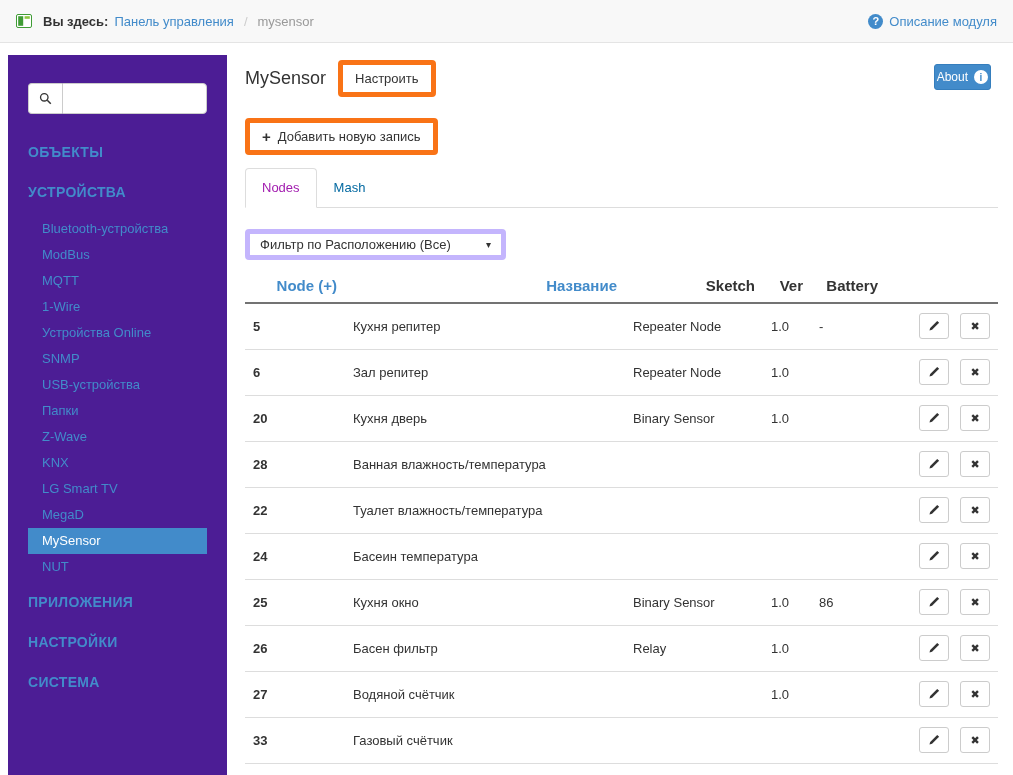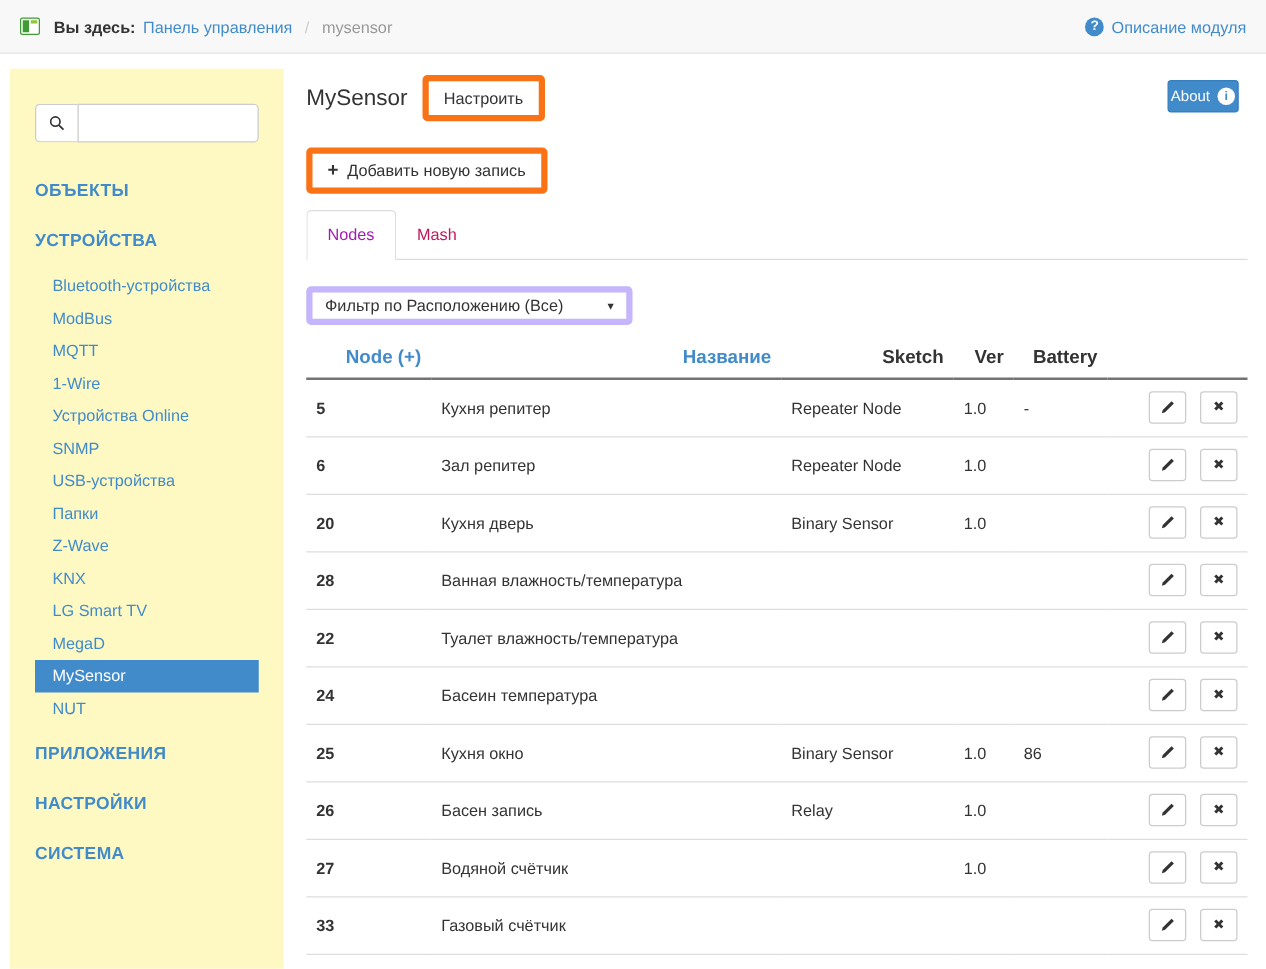--- a/index.html
+++ b/index.html
@@ -26,21 +26,21 @@
   .help-badge {
     width: 15px; height: 15px; border-radius: 50%;
     background: #428bca; color: #fff; font-size: 11px; font-weight: bold;
     display: inline-flex; align-items: center; justify-content: center;
   }
   .home-glyph { width: 16px; height: 16px; margin-right: 5px; display: inline-block; }
 
   
   .sidebar {
     position: absolute; left: 8px; top: 55px; bottom: 0; width: 219px;
-    background: #fef9c3; padding: 28px 20px 0;
+    background: #4c1d95; padding: 28px 20px 0;
     display: flex; flex-direction: column;
   }
   .search-group { display: flex; height: 31px; margin-bottom: 30px; }
   .search-btn {
     width: 34px; border: 1px solid #ccc; border-right: none; background: #fff;
     border-radius: 4px 0 0 4px; display: flex; align-items: center; justify-content: center;
     cursor: pointer; padding: 0;
   }
   .search-input {
     flex: 1; min-width: 0; border: 1px solid #ccc; border-radius: 0 4px 4px 0;
@@ -76,21 +76,21 @@
   .info-badge {
     width: 14px; height: 14px; border-radius: 50%;
     background: #fff; color: #428bca; font-size: 10px; font-weight: bold;
     display: inline-flex; align-items: center; justify-content: center;
   }
   .add-btn { margin-top: 24px; }
   .plus-glyph { font-weight: bold; font-size: 15px; line-height: 12px; }
 
   .tabs { margin-top: 13px; border-bottom: 1px solid #ddd; display: flex; }
   .tab {
-    padding: 11px 16px; font-size: 13px; color: #be185d; cursor: pointer;
+    padding: 11px 16px; font-size: 13px; color: #0369a1; cursor: pointer;
     border: 1px solid transparent; border-radius: 4px 4px 0 0; margin-bottom: -1px; line-height: 16px;
   }
   .tab.active { color: #a21caf; background: #fff; border-color: #ddd #ddd #fff; }
 
   .filter-select {
     margin-top: 21px; width: 261px; height: 31px;
     border: 5px solid #c4b5fd; border-radius: 4px; background: #fff;
     display: flex; align-items: center; justify-content: space-between;
     padding: 0 10px; cursor: pointer; font-size: 13px;
   }
@@ -330,21 +330,21 @@
                 <path fill="#333" d="M12.3 1.2 14.8 3.7 5.4 13.1 2 14 2.9 10.6Z"></path>
               </svg>
             </button>
           <button class="icon-btn">
               <span class="x-glyph">✖</span>
             </button>
         </td>
       </tr>
       <tr>
         <td class="cell-node">26</td>
-        <td>Басен запись</td>
+        <td>Басен фильтр</td>
         <td>Relay</td>
         <td>1.0</td>
         <td></td>
         <td class="cell-actions">
           <button class="icon-btn">
               <svg width="12" height="12" viewBox="0 0 16 16">
                 <path fill="#333" d="M12.3 1.2 14.8 3.7 5.4 13.1 2 14 2.9 10.6Z"></path>
               </svg>
             </button>
           <button class="icon-btn">

